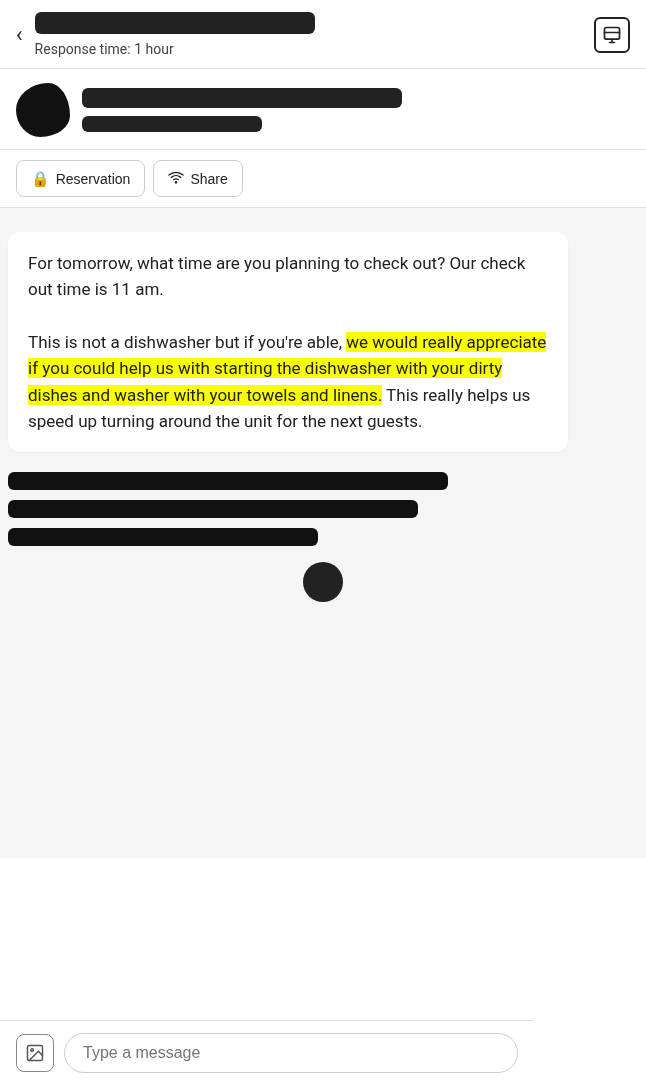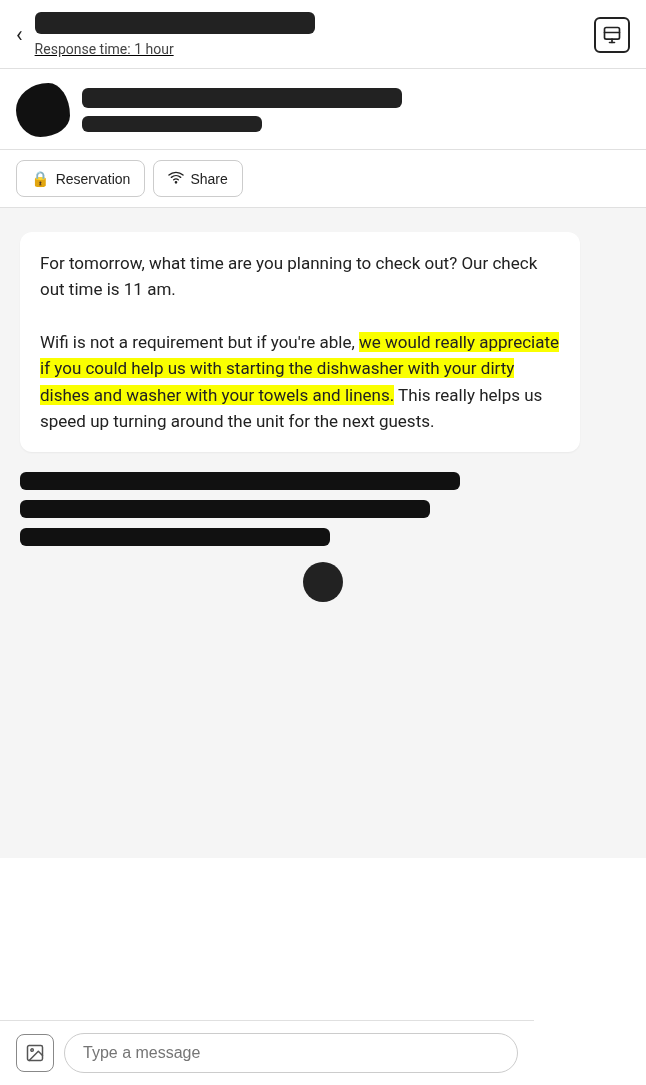--- a/index.html
+++ b/index.html
@@ -21,21 +21,20 @@
     }
     .back-btn {
       font-size: 22px;
       color: #222;
       cursor: pointer;
       margin-right: 12px;
       line-height: 1;
     }
     .header-center {
       flex: 1;
-      text-decoration: underline;
     }
     .header-name-bar {
       background: #222;
       border-radius: 6px;
       height: 22px;
       width: 280px;
       margin-bottom: 5px;
     }
     .header-response {
       font-size: 14px;
@@ -111,21 +110,21 @@
       cursor: pointer;
       white-space: nowrap;
     }
     .action-btn .btn-icon {
       font-size: 15px;
     }
 
     
     .message-area {
       background: #f5f5f5;
-      padding: 24px 20px 20px;
+      padding: 24px 8px 20px;
       min-height: 650px;
     }
 
     .message-bubble {
       background: #fff;
       border-radius: 12px;
       padding: 18px 20px;
       max-width: 560px;
       font-size: 17px;
       line-height: 1.55;
@@ -242,21 +241,21 @@
     </span>
     <span>Share</span>
   </button>
 </div>
 
 <div class="message-area">
   <div class="message-bubble">
     <p>For tomorrow, what time are you planning to check out? Our check out time is 11 am.</p>
     <br>
     <p>
-      <span>Wifi is not a requirement but if you're able, </span><span class="highlight">we would really appreciate if you could help us with starting the dishwasher with your dirty dishes and washer with your towels and linens.</span><span> This really helps us speed up turning around the unit for the next guests.</span>
+      <span>This is not a dishwasher but if you're able, </span><span class="highlight">we would really appreciate if you could help us with starting the dishwasher with your dirty dishes and washer with your towels and linens.</span><span> This really helps us speed up turning around the unit for the next guests.</span>
     </p>
   </div>
 
   <div class="redacted-block">
     <div class="redacted-bar" style="width:440px;"></div>
     <div class="redacted-bar" style="width:410px;"></div>
     <div class="redacted-bar" style="width:310px;"></div>
   </div>
 
   <div class="timestamp-area">

